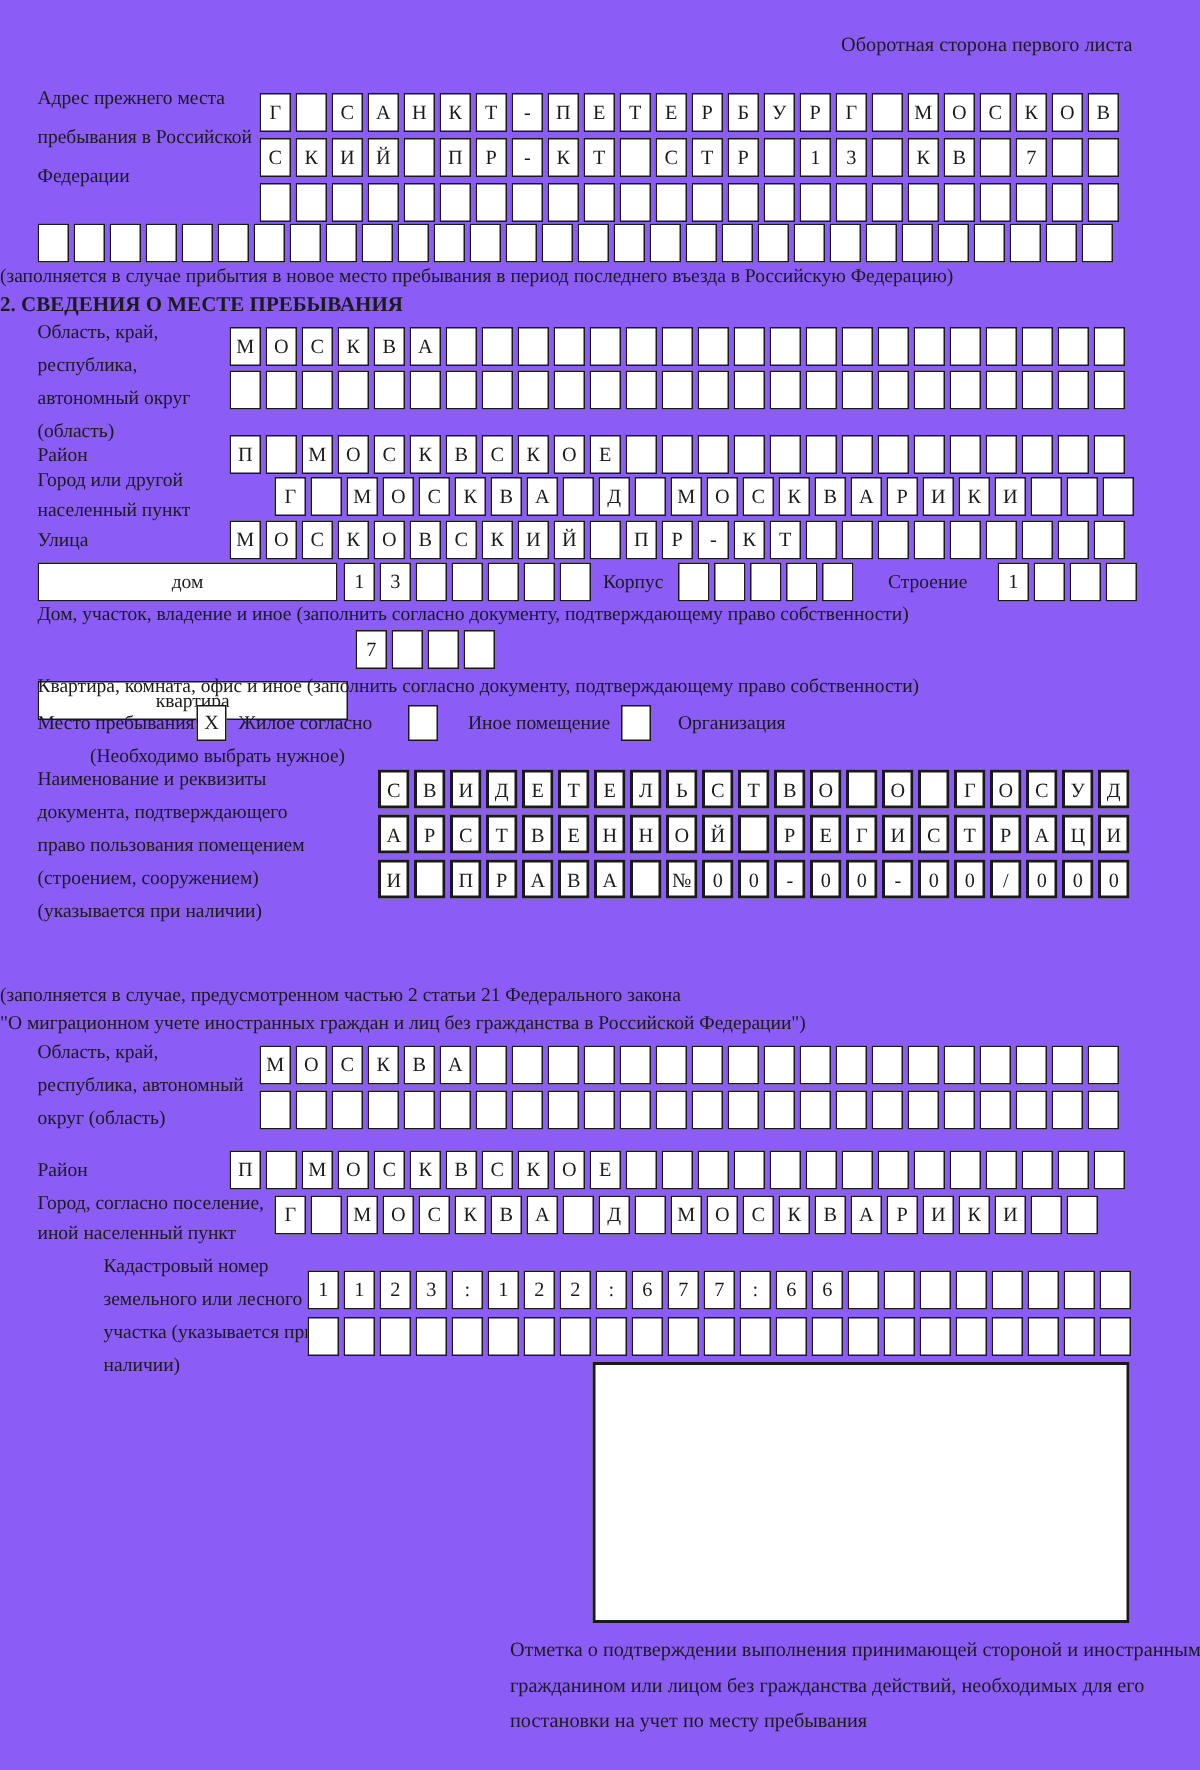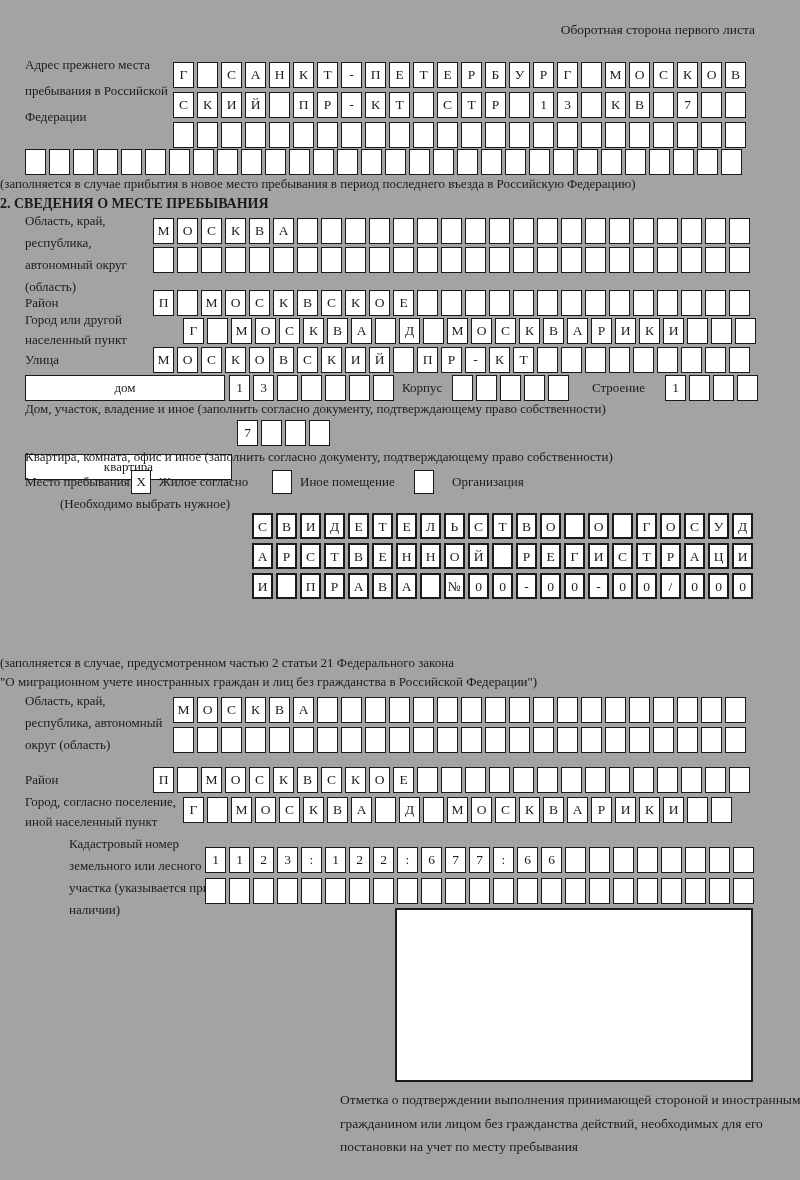--- a/index.html
+++ b/index.html
@@ -4,21 +4,21 @@
 <style>
   html,body{margin:0;padding:0;}
   body{
     font-family:"Liberation Serif","DejaVu Serif",serif;
     background:#888;
   }
   #page{
     position:relative;
     width:800px;height:1180px;
     margin:0 auto;
-    background:#a3a3a3;
+    background:#8b5cf6;
     color:#1b1b1b;
     overflow:hidden;
   }
   .abs{position:absolute;}
   .lbl{font-size:13px;line-height:26px;color:#1b1b1b;}
   .lbl.tight{line-height:22px;}
   .lbl.tighter{line-height:20px;}
   .caption{font-size:13px;color:#1b1b1b;}
   .center{}
   .bold{font-weight:bold;}
@@ -84,25 +84,26 @@
   <div class="abs caption" style="left:592px;top:380px;">Строение</div>
   <div class="abs caption" style="left:25px;top:401px;">Дом, участок, владение и иное (заполнить согласно документу, подтверждающему право собственности)</div>
 
   <div class="abs widebox" style="left:25px;top:420px;width:207px;margin-top:34px;">квартира</div>
   <div class="abs caption" style="left:25px;top:449px;">Квартира, комната, офис и иное (заполнить согласно документу, подтверждающему право собственности)</div>
 
   <div class="abs caption" style="left:25px;top:474px;">Место пребывания:</div>
   <div class="abs checkbox" style="left:131px;top:470px;">X</div>
   <div class="abs caption" style="left:159px;top:474px;">Жилое согласно</div>
   <div class="abs checkbox" style="left:272px;top:470px;"></div>
-  <div class="abs caption" style="left:300px;top:474px;">Иное помещение</div>
+  <div class="abs caption" style="left:312px;top:474px;">Иное помещение</div>
   <div class="abs checkbox" style="left:414px;top:470px;"></div>
   <div class="abs caption" style="left:452px;top:474px;">Организация</div>
   <div class="abs caption center" style="left:60px;top:496px;width:400px;">(Необходимо выбрать нужное)</div>
 
+  <div class="abs lbl tight" style="left:25px;top:508px;width:195px;">Наименование и реквизиты документа, подтверждающего право пользования помещением (строением, сооружением) (указывается при наличии)</div>
 
   <div class="abs caption center" style="left:0;top:655px;width:790px;">(заполняется в случае, предусмотренном частью 2 статьи 21 Федерального закона</div>
   <div class="abs caption center" style="left:0;top:674px;width:790px;">"О миграционном учете иностранных граждан и лиц без гражданства в Российской Федерации")</div>
 
   <div class="abs lbl tight" style="left:25px;top:690px;width:150px;">Область, край, республика, автономный округ (область)</div>
   <div class="abs lbl" style="left:25px;top:767px;">Район</div>
   <div class="abs lbl tighter" style="left:25px;top:792px;width:172px;">Город, согласно поселение, иной населенный пункт</div>
   <div class="abs lbl tight" style="left:25px;top:833px;width:165px;margin-left:44px;">Кадастровый номер земельного или лесного участка (указывается при наличии)</div>
 
   <div class="abs bigbox" style="left:395px;top:908px;width:358px;height:174px;"></div>

